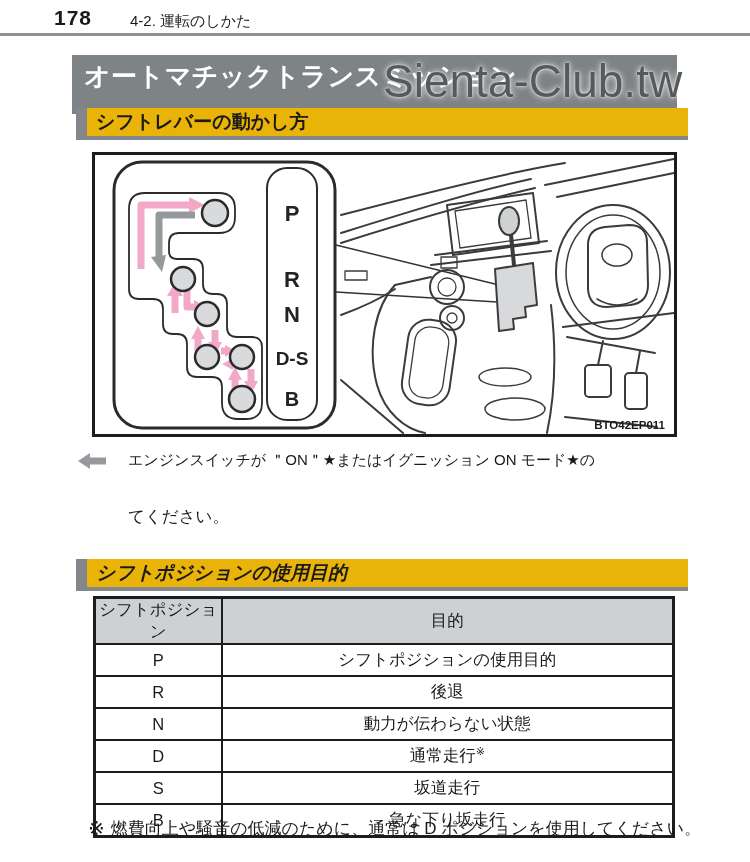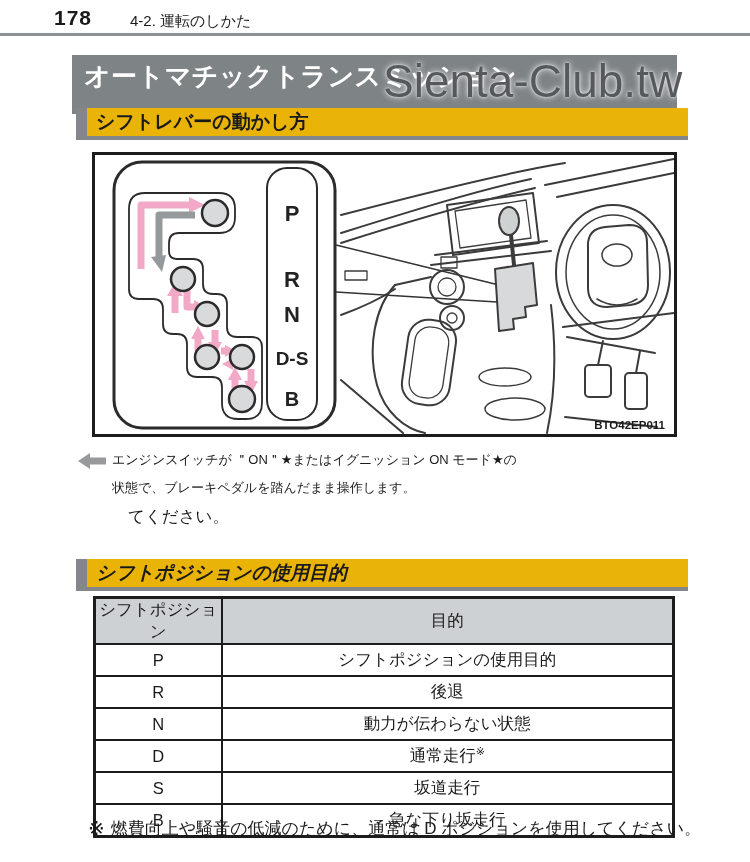--- a/index.html
+++ b/index.html
@@ -28,21 +28,21 @@
                  font-weight:bold;white-space:nowrap;}
   .sec1{top:108px;}
   .sec2{top:559px;font-style:italic;}
 
   
   .diagram{left:92px;top:152px;width:585px;height:285px;border:3px solid #1c1c1c;
            box-sizing:border-box;background:#fff;}
 
   
   .note-arrow-icon{left:78px;top:452px;}
-  .note1{left:112px;top:446px;width:560px;font-size:13px;line-height:28px;}
+  .note1{left:128px;top:446px;width:560px;font-size:15px;line-height:28px;}
   .note2{left:128px;top:503px;width:560px;font-size:16.5px;line-height:27px;}
   .note-line{display:block;white-space:nowrap;}
 
   
   .shift-table{left:93px;top:596px;width:582px;border-collapse:collapse;
                table-layout:fixed;}
   .shift-table th,.shift-table td{border:2px solid #1c1c1c;text-align:center;
                font-size:16.5px;font-weight:normal;padding:0;}
   .shift-table{border:3px solid #1c1c1c;}
   .shift-table th{background:#ced1d3;height:29px;}
@@ -173,21 +173,20 @@
   </svg>
 </div>
 
 <div class="abs note-arrow-icon">
   <svg width="30" height="18" viewBox="0 0 30 18">
     <polygon points="0,9 12,1 12,5.5 28,5.5 28,12.5 12,12.5 12,17" fill="#97999c"></polygon>
   </svg>
 </div>
 <div class="abs note1">
   <span class="note-line">エンジンスイッチが ＂ON＂★またはイグニッション ON モード★の</span>
-  <span class="note-line">状態で、ブレーキペダルを踏んだまま操作します。</span>
 </div>
 <div class="abs note2">
   <span class="note-line">てください。</span>
 </div>
 
 <div class="abs sec-head sec2">
   <span>シフトポジションの使用目的</span>
 </div>
 
 <table class="abs shift-table">

